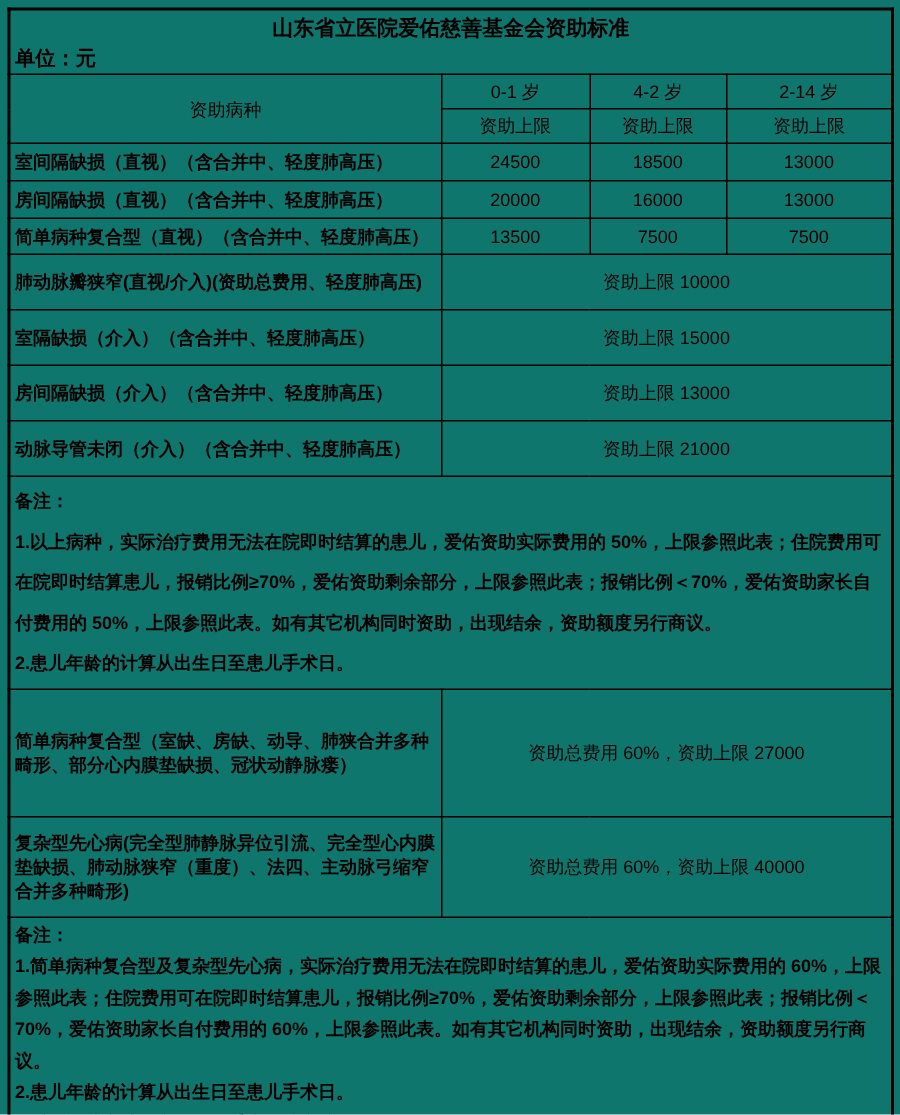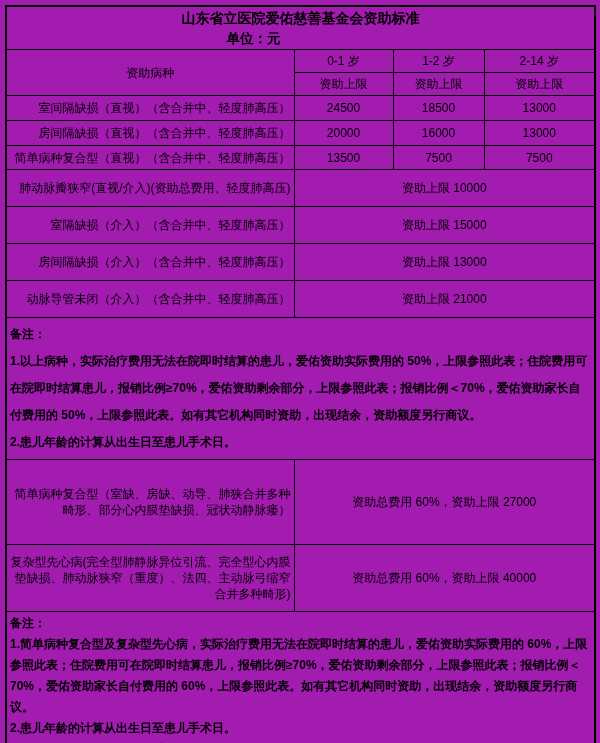--- a/index.html
+++ b/index.html
@@ -3,21 +3,21 @@
 <meta charset="utf-8">
 <style>
   * { box-sizing: border-box; }
   html, body {
     margin: 0; padding: 0;
     width: 600px; height: 743px;
     background: #ffffff;
     color: #000000;
     font-family: "Liberation Sans", "DejaVu Sans", sans-serif;
   }
-  .page { position: relative; width: 600px; height: 743px; background: #a21caf; }
+  .page { position: relative; width: 600px; height: 743px; background: #0f766e; }
   table.doc {
     position: absolute; left: 5px; top: 5px;
     width: 589px;
     border-collapse: collapse;
     table-layout: fixed;
     border: 2px solid #000;
   }
   table.doc td {
     border: 1px solid #000;
     font-size: 12px;
@@ -26,28 +26,28 @@
     vertical-align: middle;
     overflow: hidden;
   }
   
   td.title-cell { padding: 1px 0 0 0; }
   .title-line {
     text-align: center; font-weight: bold;
     font-size: 14px; line-height: 21px;
   }
   .unit-line {
-    text-align: center; font-weight: bold;
+    text-align: left; font-weight: bold;
     font-size: 13.5px; line-height: 19px;
     padding-right: 94px;
   }
   
   td.hdr { text-align: center; }
   
-  td.label { text-align: right; padding-left: 3px; }
+  td.label { text-align: left; padding-left: 3px; font-weight: bold; }
   td.num { text-align: center; }
   td.mergedval { text-align: center; padding-right: 112px; }
   
   td.notes {
     vertical-align: top;
     text-align: left;
     padding: 3px 8px 2px 3px;
     font-weight: bold;
   }
   td.notes.n1 { line-height: 27px; }
@@ -79,21 +79,21 @@
         <tr class="h-title">
       <td class="title-cell" colspan="4">
         <div class="title-line">山东省立医院爱佑慈善基金会资助标准</div>
         <div class="unit-line">单位：元</div>
       </td>
     </tr>
 
     <tr class="h-hdr">
       <td class="hdr" rowspan="2">资助病种</td>
       <td class="hdr">0-1 岁</td>
-      <td class="hdr">1-2 岁</td>
+      <td class="hdr">4-2 岁</td>
       <td class="hdr">2-14 岁</td>
     </tr>
     <tr class="h-hdr">
       <td class="hdr">资助上限</td>
       <td class="hdr">资助上限</td>
       <td class="hdr">资助上限</td>
     </tr>
 
     <tr class="h-r25">
       <td class="label">室间隔缺损（直视）（含合并中、轻度肺高压）</td>

